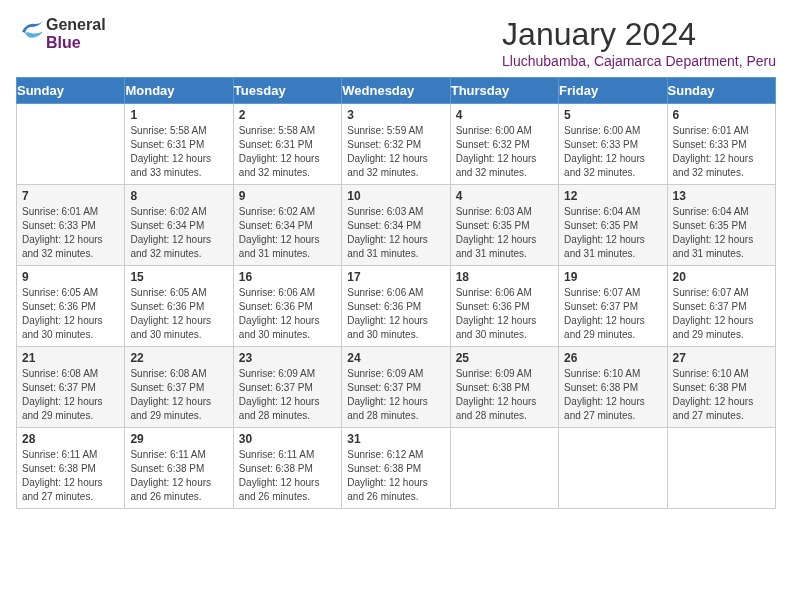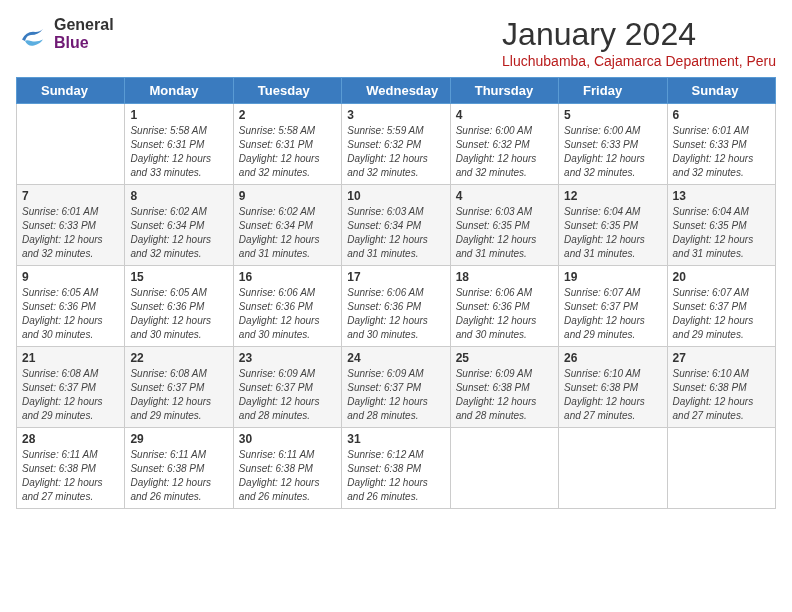--- a/index.html
+++ b/index.html
@@ -11,49 +11,49 @@
       padding: 16px;
     }
     .header {
       display: flex;
       align-items: flex-start;
       justify-content: space-between;
       margin-bottom: 8px;
     }
     .logo {
       display: flex;
-      align-items: flex-end;
-      gap: 8px;
+      align-items: flex-start;
+      gap: 0;
     }
     .logo-bird {
       width: 30px;
       height: 28px;
     }
     .title-block {
       text-align: left;
     }
     .month-title {
       font-size: 32px;
       font-weight: 300;
       color: #333;
     }
     .location {
       font-size: 14px;
-      color: #b91c1c;
+      color: #701a75;
     }
     table {
       width: 100%;
       border-collapse: collapse;
       table-layout: fixed;
     }
     thead tr th {
       background-color: #3a7bbf;
       color: #fff;
       text-align: left;
-      padding: 5px 24px;
+      padding: 5px 0;
       font-size: 13px;
       font-weight: bold;
       border: 1px solid #5a9bd4;
     }
     tbody tr td {
       border: 1px solid #ccc;
       vertical-align: top;
       padding: 4px 5px;
       font-size: 10.5px;
       color: #333;
@@ -68,21 +68,20 @@
     .day-number {
       font-weight: bold;
       font-size: 12px;
       display: block;
       margin-bottom: 2px;
     }
     .cell-content {
       font-size: 10px;
       line-height: 1.4;
       color: #444;
-      font-style: italic;
     }
   </style>
 </head>
 <body>
 
 <div class="header">
   <div class="logo">
     <svg class="logo-bird" viewBox="0 0 40 36" xmlns="http://www.w3.org/2000/svg">
       <path d="M8 20 Q14 8 26 10 Q32 10 36 6 Q30 14 20 14 Q14 14 12 22 Z" fill="#3a7bbf"></path>
       <path d="M12 22 Q16 30 24 28 Q32 26 36 20 Q28 24 20 22 Q14 20 12 22 Z" fill="#5baee0"></path>

